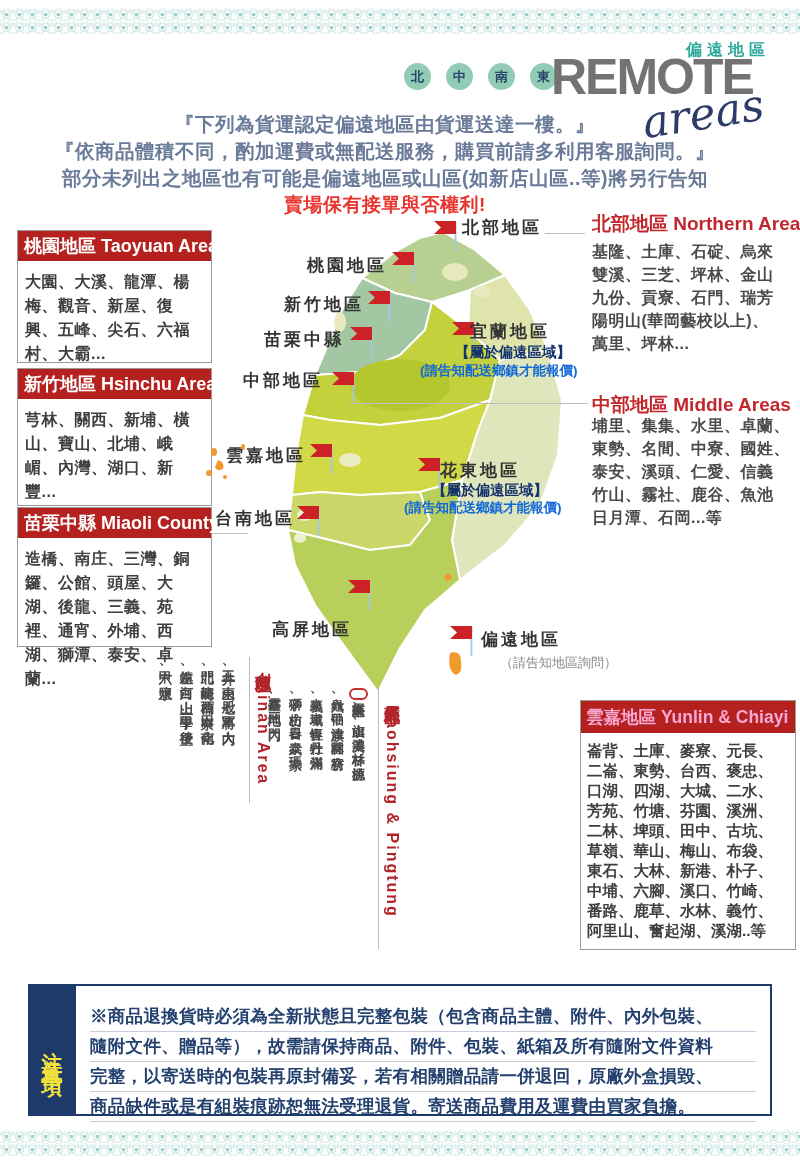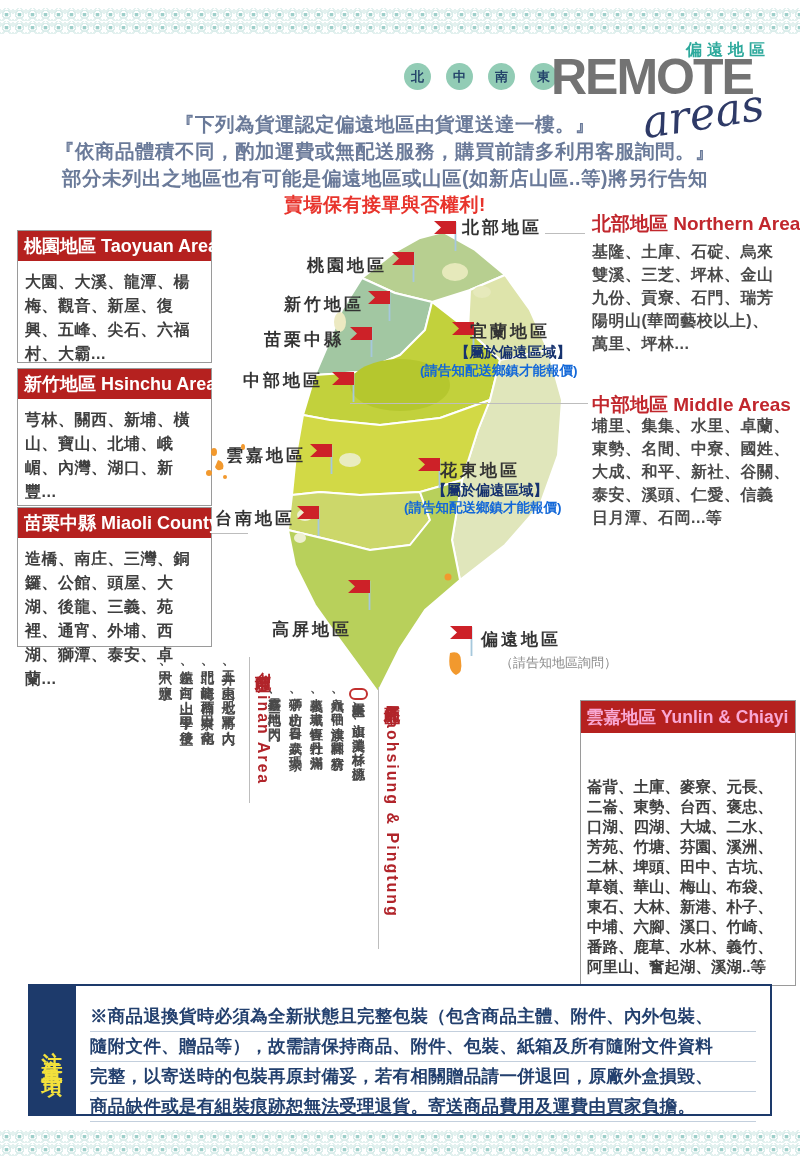--- a/index.html
+++ b/index.html
@@ -41,21 +41,21 @@
     letter-spacing:0.5px;font-weight:bold;}
   #lbox0{top:230px;height:131px;} #lbox1{top:368px;height:136px;} #lbox2{top:507px;height:138px;}
 
   
   .rtitle{position:absolute;left:592px;color:#c1272d;font-weight:bold;font-size:19px;white-space:nowrap;}
   .rlines{position:absolute;left:592px;color:#4a4a4a;font-size:16px;font-weight:bold;
     line-height:23px;letter-spacing:0.5px;white-space:nowrap;}
   
   .ybox{position:absolute;left:580px;top:700px;width:214px;border:1px solid #9a9a9a;background:#fff;}
   .ybox .bh{background:#b5211f;color:#f9a8d4;font-weight:bold;font-size:17.5px;padding:4px 5px;white-space:nowrap;}
-  .ybox .bc{padding:8px 6px;font-size:15.5px;line-height:20px;color:#3f3f3f;font-weight:bold;white-space:nowrap;margin-top:36px;}
+  .ybox .bc{padding:8px 6px;font-size:15.5px;line-height:20px;color:#3f3f3f;font-weight:bold;white-space:nowrap;}
 
   
   .ml{position:absolute;font-family:"DejaVu Serif","Liberation Serif",serif;
     font-weight:bold;font-size:17px;letter-spacing:3px;color:#333;white-space:nowrap;}
   .note1{position:absolute;color:#16326e;font-weight:bold;font-size:14.5px;white-space:nowrap;}
   .note2{position:absolute;color:#1368d8;font-weight:bold;font-size:13.5px;white-space:nowrap;}
   .note3{position:absolute;color:#8a8a8a;font-size:13px;white-space:nowrap;}
 
   .hline{position:absolute;height:1px;background:#bdbdbd;}
   .vline{position:absolute;width:1px;background:#bdbdbd;}
@@ -129,22 +129,22 @@
     <div>陽明山(華岡藝校以上)、</div>
     <div>萬里、坪林...</div>
   </div>
 
   <div class="rtitle" style="top:392px;">
     <span>中部地區</span> <span>Middle Areas</span>
   </div>
   <div class="rlines" style="top:414px;">
     <div>埔里、集集、水里、卓蘭、</div>
     <div>東勢、名間、中寮、國姓、</div>
-    <div>大成、和平、新社、谷關、</div>
     <div>泰安、溪頭、仁愛、信義</div>
+    <div>竹山、霧社、鹿谷、魚池</div>
     <div>日月潭、石岡...等</div>
   </div>
 
   <div class="ybox">
     <div class="bh"><span>雲嘉地區</span> <span>Yunlin &amp; Chiayi</span></div>
     <div class="bc">
       <div>崙背、土庫、麥寮、元長、</div>
       <div>二崙、東勢、台西、褒忠、</div>
       <div>口湖、四湖、大城、二水、</div>
       <div>芳苑、竹塘、芬園、溪洲、</div>

